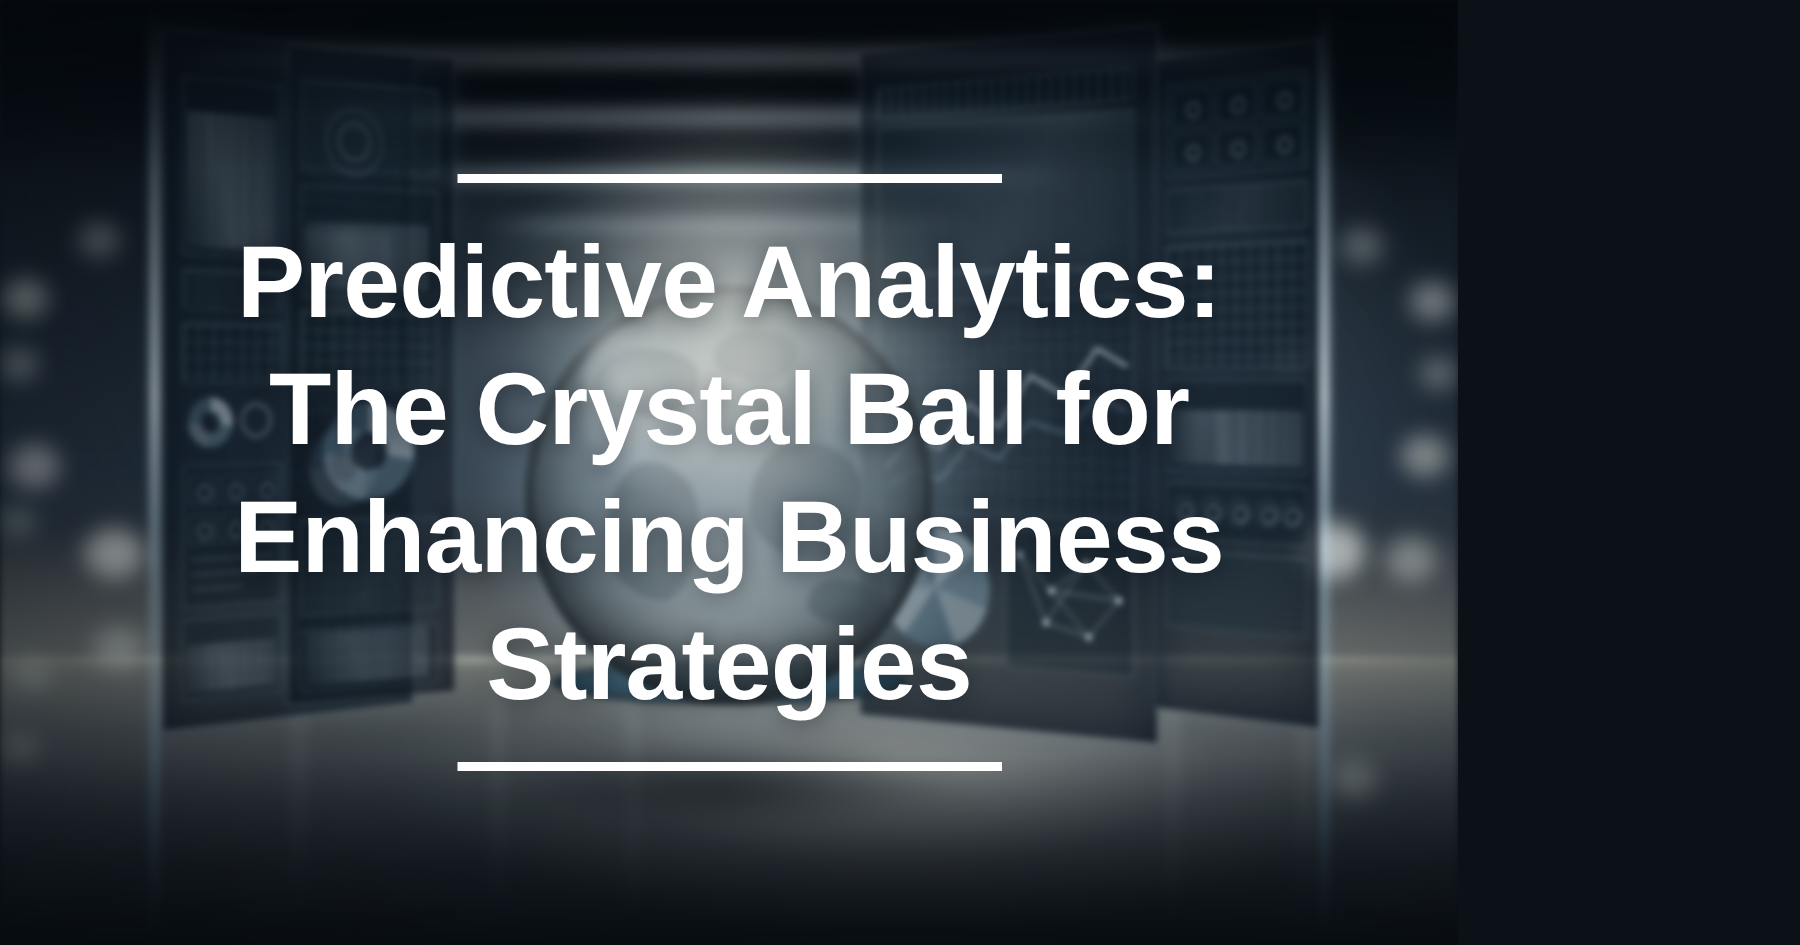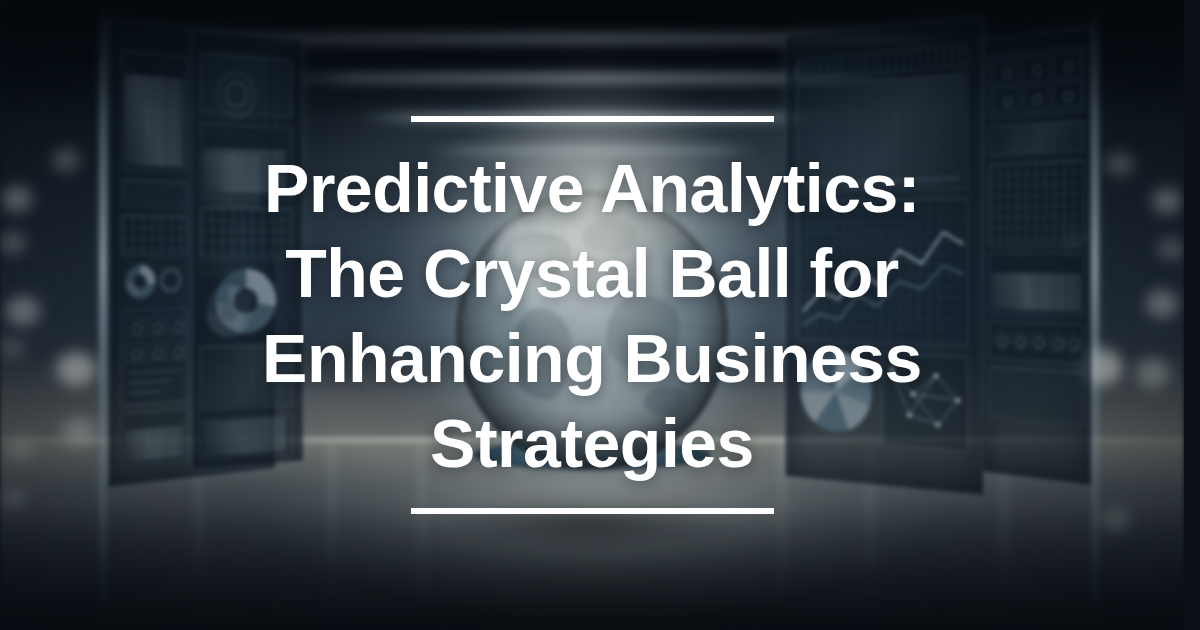--- a/index.html
+++ b/index.html
@@ -1,20 +1,20 @@
 <!DOCTYPE html>
 <html><head>
 <meta charset="utf-8">
 <style>
   * { margin:0; padding:0; box-sizing:border-box; }
   html,body{ width:1200px; height:630px; overflow:hidden; background:#0b1117; }
   body{ font-family:"Liberation Sans", sans-serif; }
 
   #stage{
-    position:relative; width:1184px; height:630px; overflow:hidden;
+    position:relative; width:972px; height:630px; overflow:hidden;
     background:#121a22;
   }
 
   
   .layer{ position:absolute; inset:0; }
 
   .room-base{
     background:
       radial-gradient(ellipse 520px 300px at 600px 230px, rgba(168,186,198,.42) 0%, rgba(120,145,162,.18) 42%, rgba(0,0,0,0) 72%),
       linear-gradient(180deg,#070c12 0%, #0e161e 14%, #1b2733 34%, #243140 50%, #2b3742 56%, #4a5055 62%, #6a6e6c 70%, #53585c 80%, #2b3339 92%, #161c22 100%);

